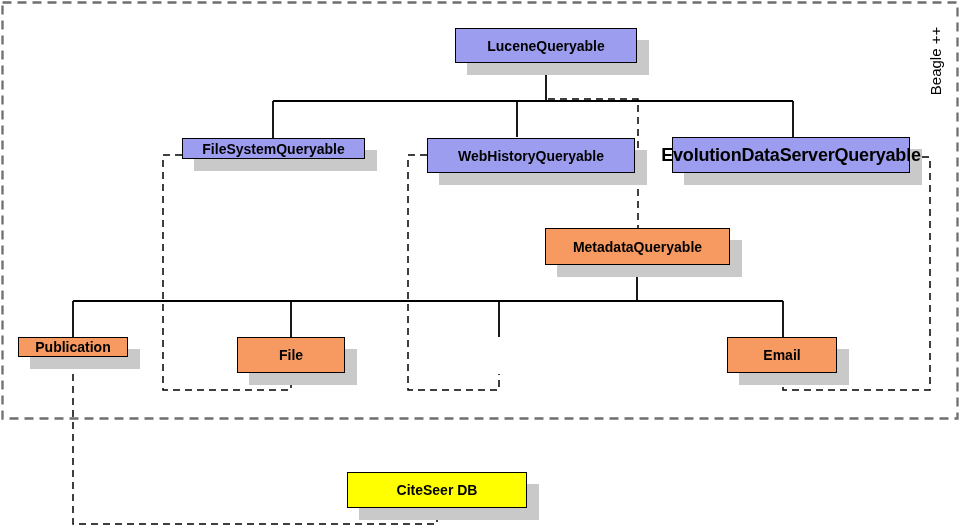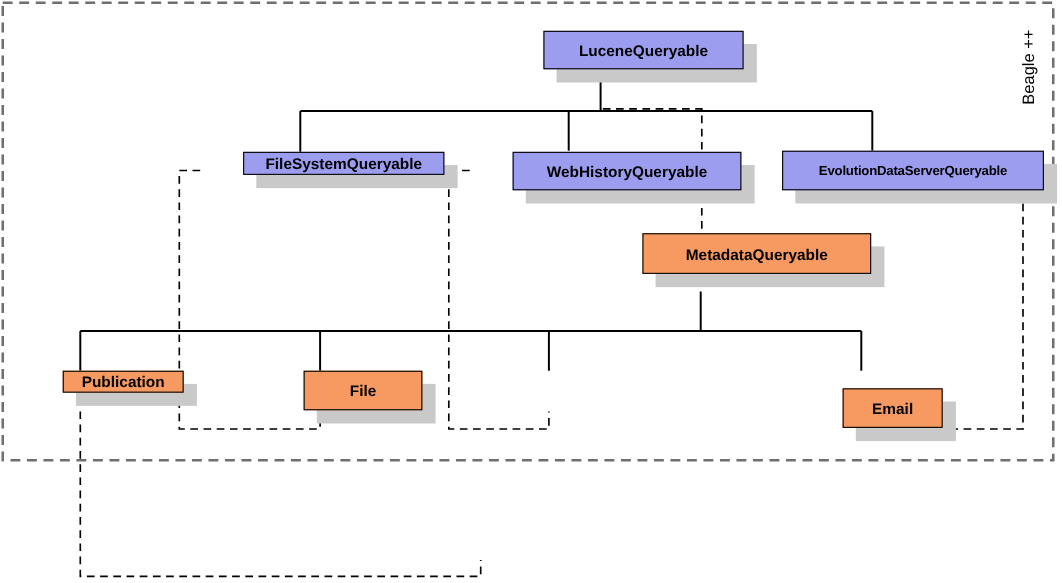--- a/index.html
+++ b/index.html
@@ -8,26 +8,25 @@
     font-family:"Liberation Sans", sans-serif; overflow:hidden;
   }
   .wires { position:absolute; left:0; top:0; }
   .node {
     position:absolute; box-sizing:border-box;
     border:1.5px solid #000;
     display:flex; align-items:center; justify-content:center;
     font-size:14px; font-weight:bold; color:#000; white-space:nowrap;
     box-shadow:12px 12px 0 var(--shadow, #c9c9c9);
     z-index:2;
-    margin-left:39px;
   }
   .node-blue   { background:var(--blue,   #9d9df0); }
   .node-orange { background:var(--orange, #f79a62); }
   .node-yellow { background:var(--yellow, #ffff00); }
-  .node-evolution { font-size:12px; letter-spacing:-0.2px; }
+  .node-evolution { font-size:18px; letter-spacing:-0.2px; }
   .frame-label {
     position:absolute; left:894px; top:52px; width:84px; height:18px;
     text-align:center; font-size:15px; font-weight:normal; color:#000;
     transform:rotate(-90deg); transform-origin:50% 50%;
     z-index:3;
   }
   svg.wires { z-index:1; }
   svg .solid  { stroke:#000; stroke-width:1.8; fill:none; }
   svg .dashed { stroke:#000; stroke-width:1.5; fill:none; stroke-dasharray:7 5; }
   svg .frame  { stroke:#6f6f6f; stroke-width:2.3; fill:none; stroke-dasharray:9 6; }
@@ -74,33 +73,36 @@
   </div>
 
   <div class="node node-blue" style="left:427px;top:138px;width:208px;height:35px">
     <span>WebHistoryQueryable</span>
   </div>
 
   <div class="node node-blue node-evolution" style="left:672px;top:137px;width:238px;height:36px">
     <span>EvolutionDataServerQueryable</span>
   </div>
 
-  <div class="node node-orange" style="left:545px;top:212px;width:208px;height:37px">
+  <div class="node node-orange" style="left:545px;top:228px;width:185px;height:37px">
     <span>MetadataQueryable</span>
   </div>
 
   <div class="node node-orange" style="left:18px;top:337px;width:110px;height:20px">
     <span>Publication</span>
   </div>
 
   <div class="node node-orange" style="left:237px;top:337px;width:108px;height:36px">
     <span>File</span>
   </div>
 
 
-  <div class="node node-orange" style="left:727px;top:353px;width:91px;height:36px">
+  <div class="node node-orange" style="left:727px;top:337px;width:110px;height:36px">
     <span>Email</span>
   </div>
 
+  <div class="node node-yellow" style="left:347px;top:472px;width:180px;height:36px">
+    <span>CiteSeer DB</span>
+  </div>
 
   <div class="frame-label">Beagle ++</div>
 
 </div>
 
 </body></html>

